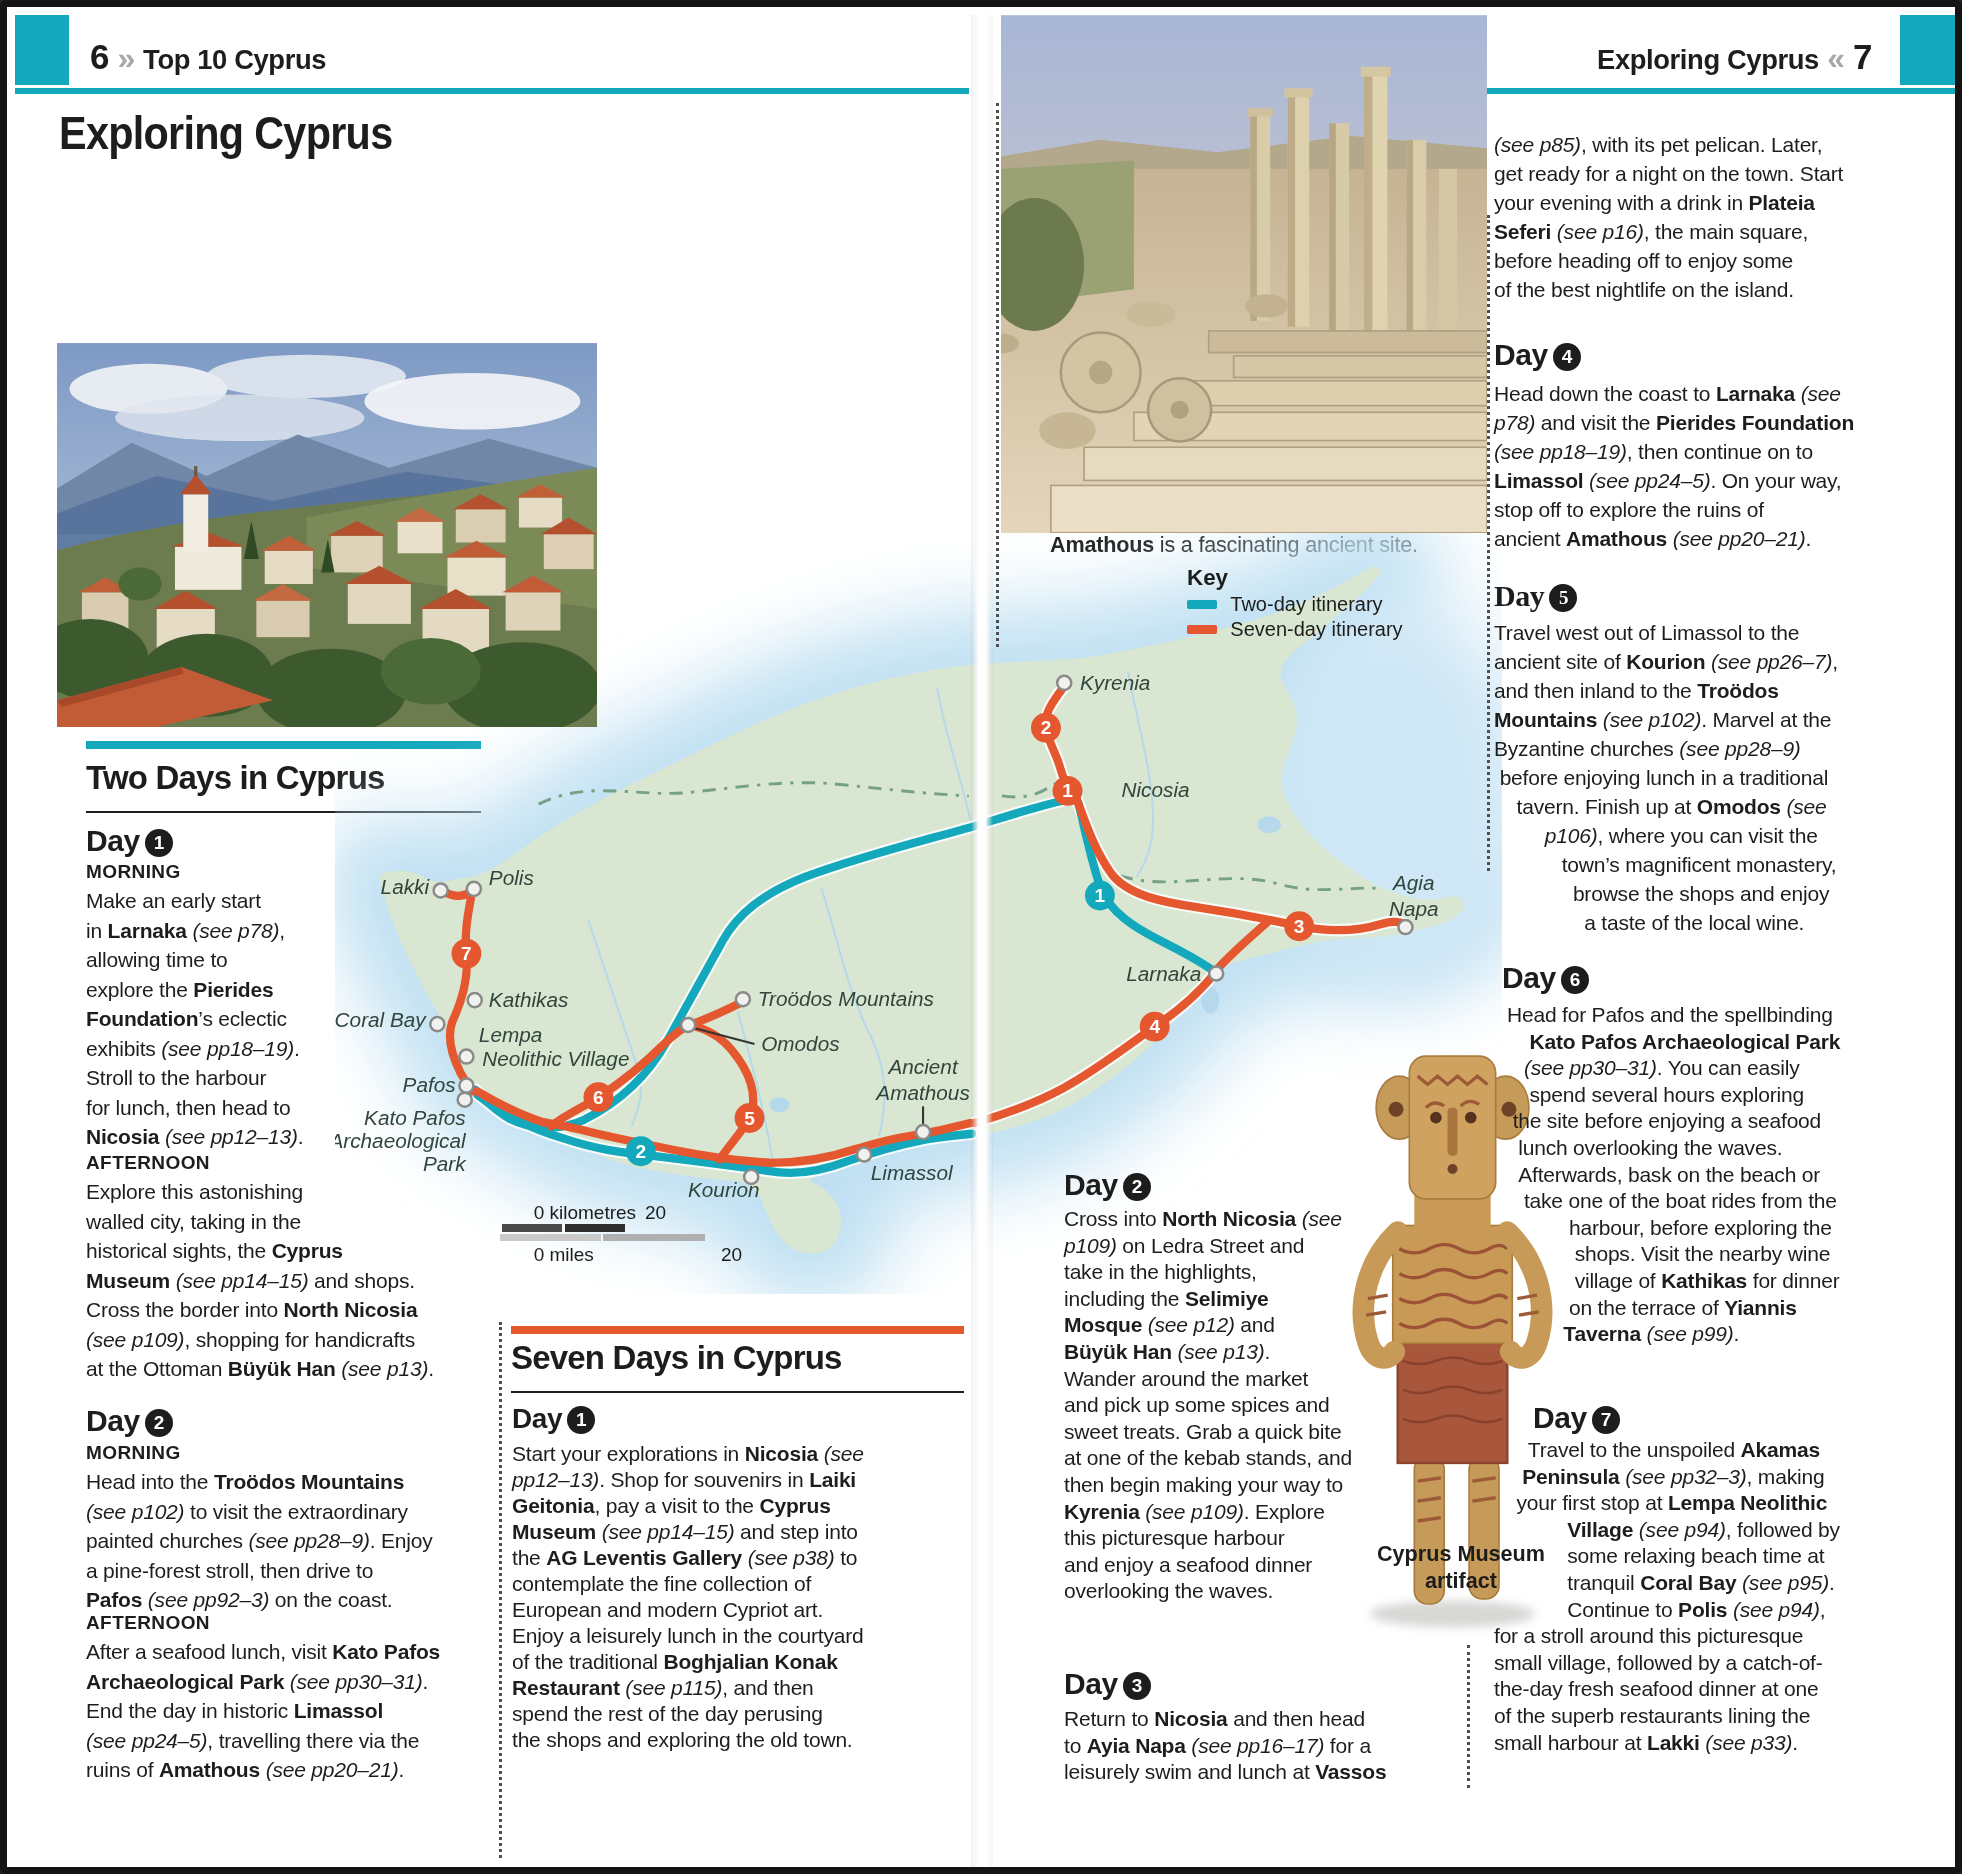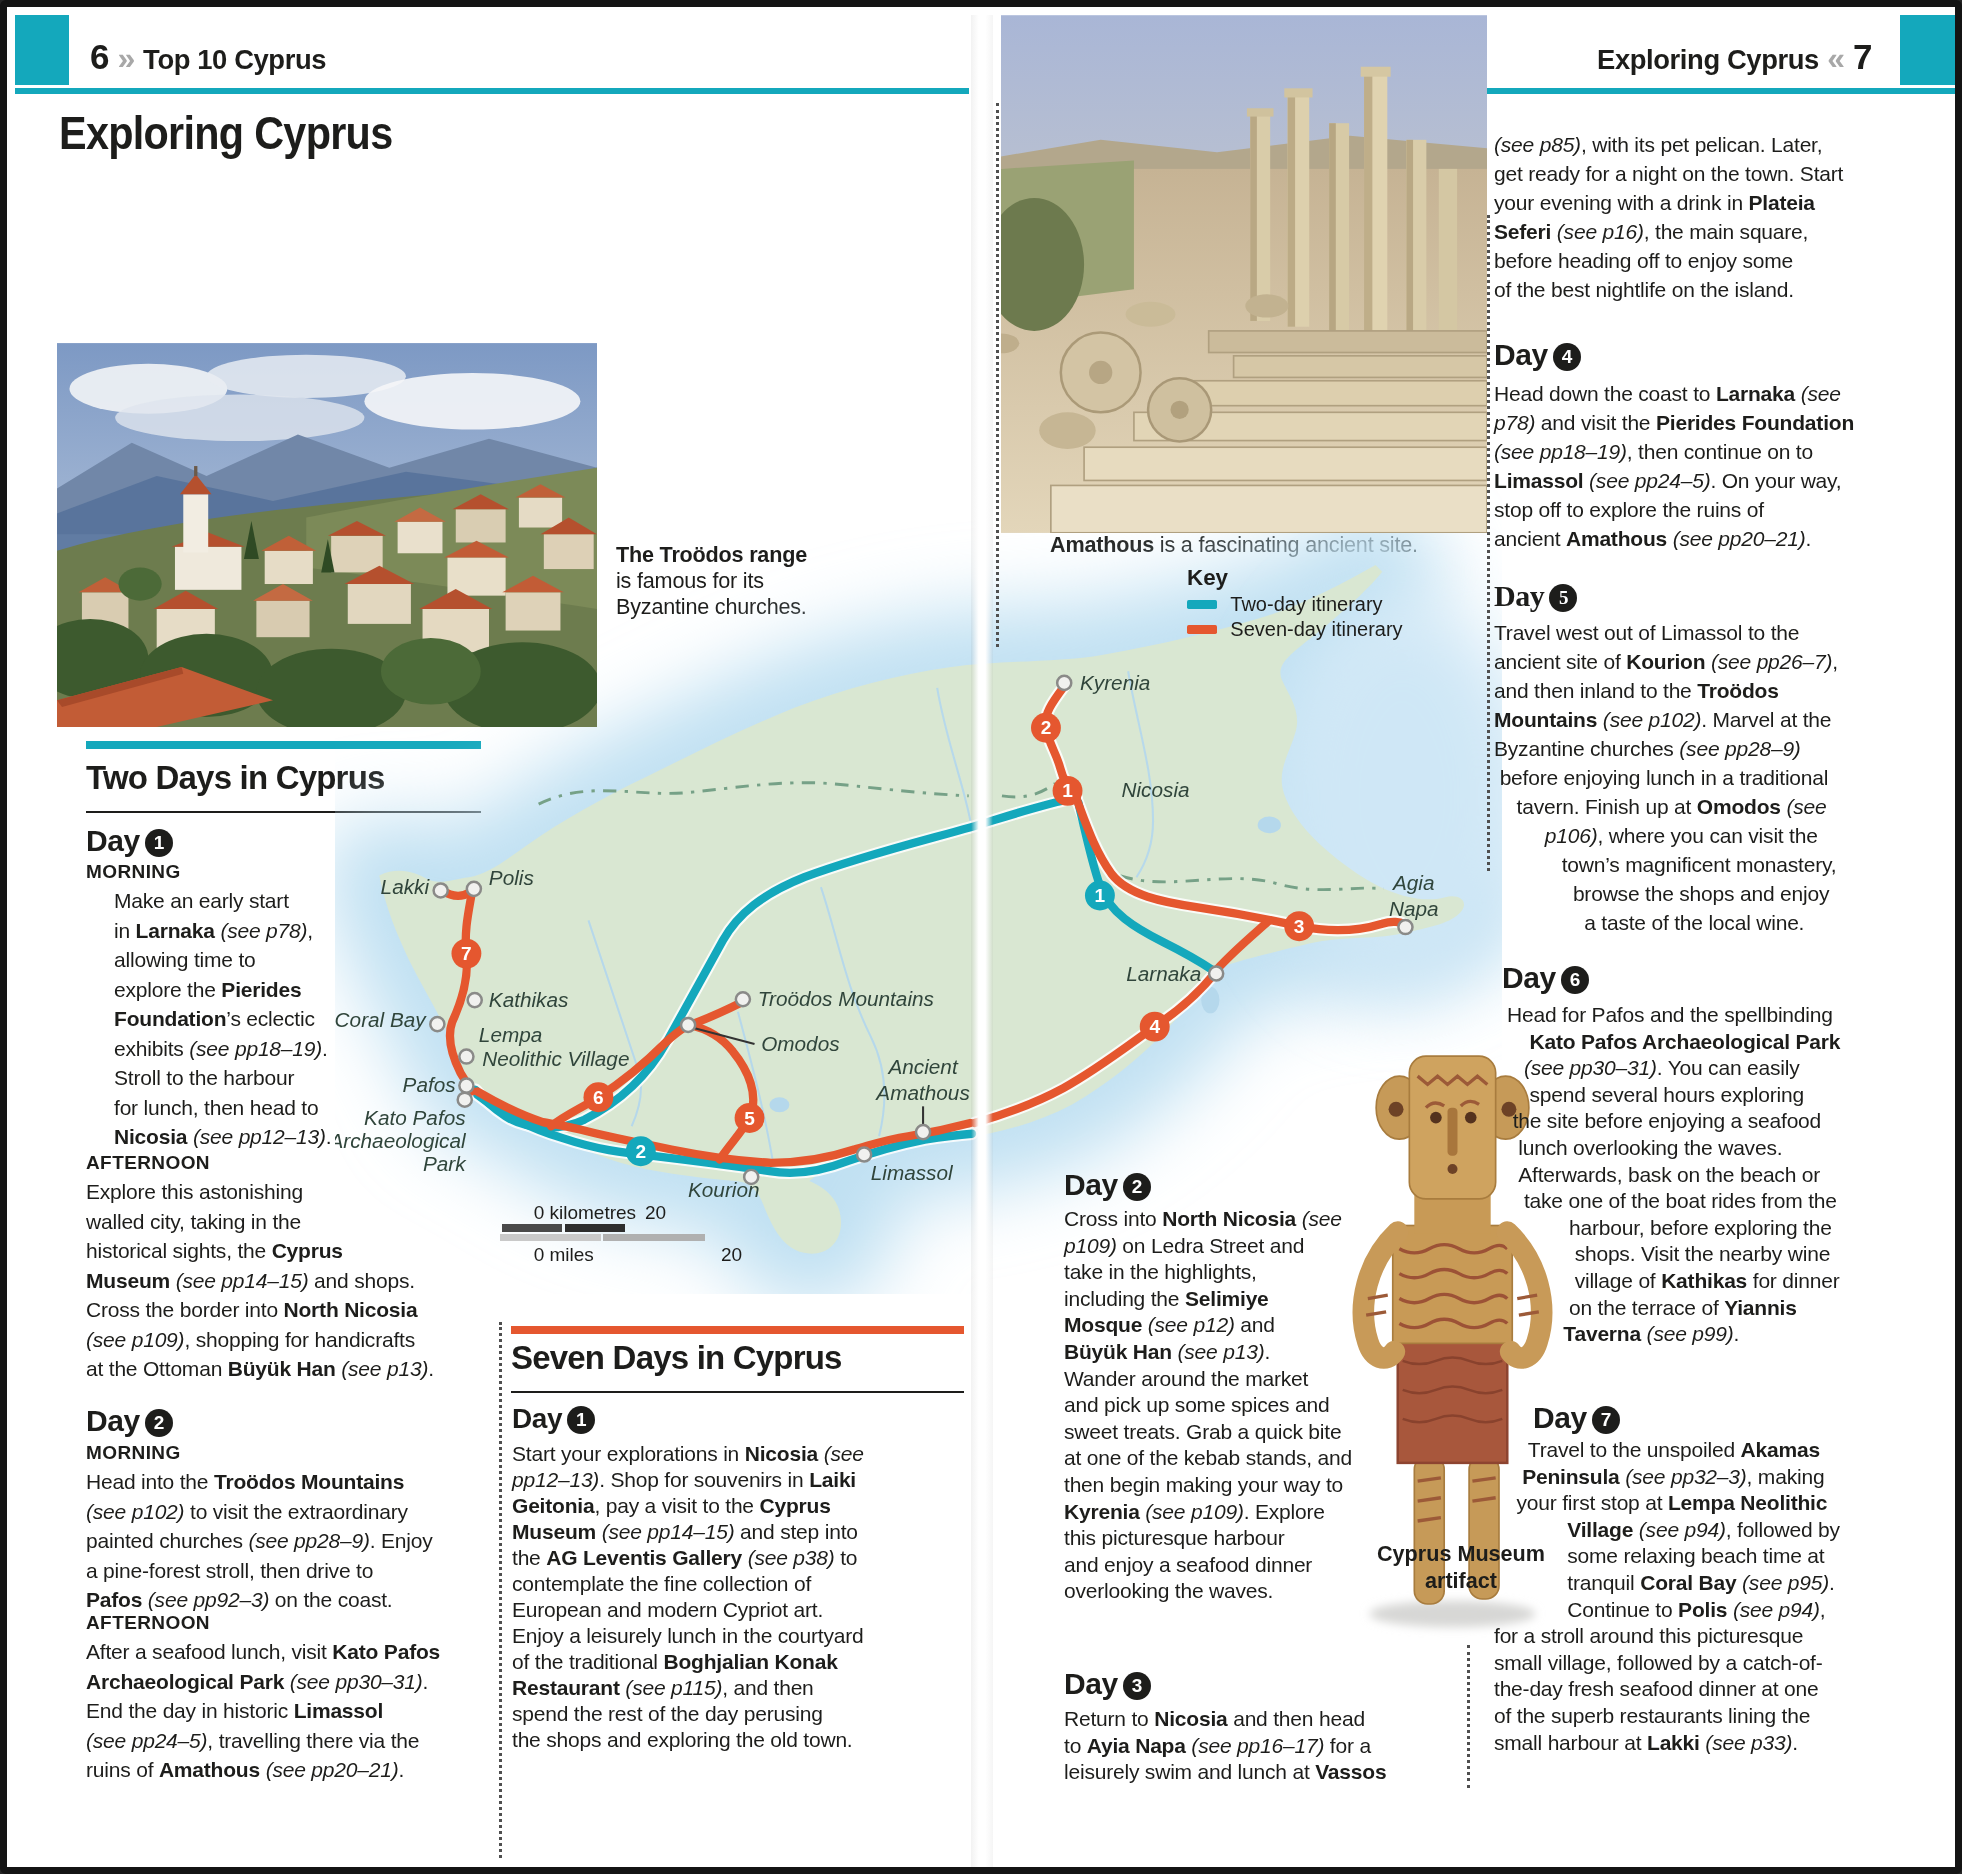--- a/index.html
+++ b/index.html
@@ -257,31 +257,28 @@
       <ellipse cx="450" cy="395" rx="60" ry="40" fill="#4c6a38"></ellipse>
       <ellipse cx="100" cy="290" rx="26" ry="20" fill="#4c6a38"></ellipse>
       <path d="M225,260 l9,-46 l9,46 Z" fill="#2f4a24"></path>
       <path d="M318,276 l8,-40 l8,40 Z" fill="#2f4a24"></path>
     </g>
 
     <path d="M0,430 L150,390 L260,430 L120,462 L0,462 Z" fill="#c25c36"></path>
     <path d="M0,430 L150,390 L152,398 L6,438 Z" fill="#a84a2a"></path>
   </svg>
 
-  <div class="abs cap" style="left:609px;top:535px;width:249px;"><b>The Troödos range</b>
-is famous for its
-Byzantine churches.</div>
 
   <div class="abs sec-bar" style="left:79px;top:734px;width:395px;background:#14a8bc;"></div>
   <div class="abs sec-title" style="left:79px;top:752px;">Two Days in Cyprus</div>
   <div class="abs sec-underline" style="left:79px;top:804px;width:395px;"></div>
 
   <div class="abs day-head" style="left:79px;top:817px;"><span>Day</span><span class="daynum">1</span></div>
   <div class="abs slot" style="left:79px;top:854px;">MORNING</div>
-  <div class="abs body" style="left:79px;top:879px;width:274px;margin-left:28px;">Make an early start
+  <div class="abs body" style="left:79px;top:879px;width:274px;">Make an early start
 in <b>Larnaka</b> <i>(see p78)</i>,
 allowing time to
 explore the <b>Pierides</b>
 <b>Foundation</b>’s eclectic
 exhibits <i>(see pp18–19)</i>.
 Stroll to the harbour
 for lunch, then head to
 <b>Nicosia</b> <i>(see pp12–13)</i>.</div>
   <div class="abs slot" style="left:79px;top:1145px;">AFTERNOON</div>
   <div class="abs body" style="left:79px;top:1170px;width:399px;">Explore this astonishing

